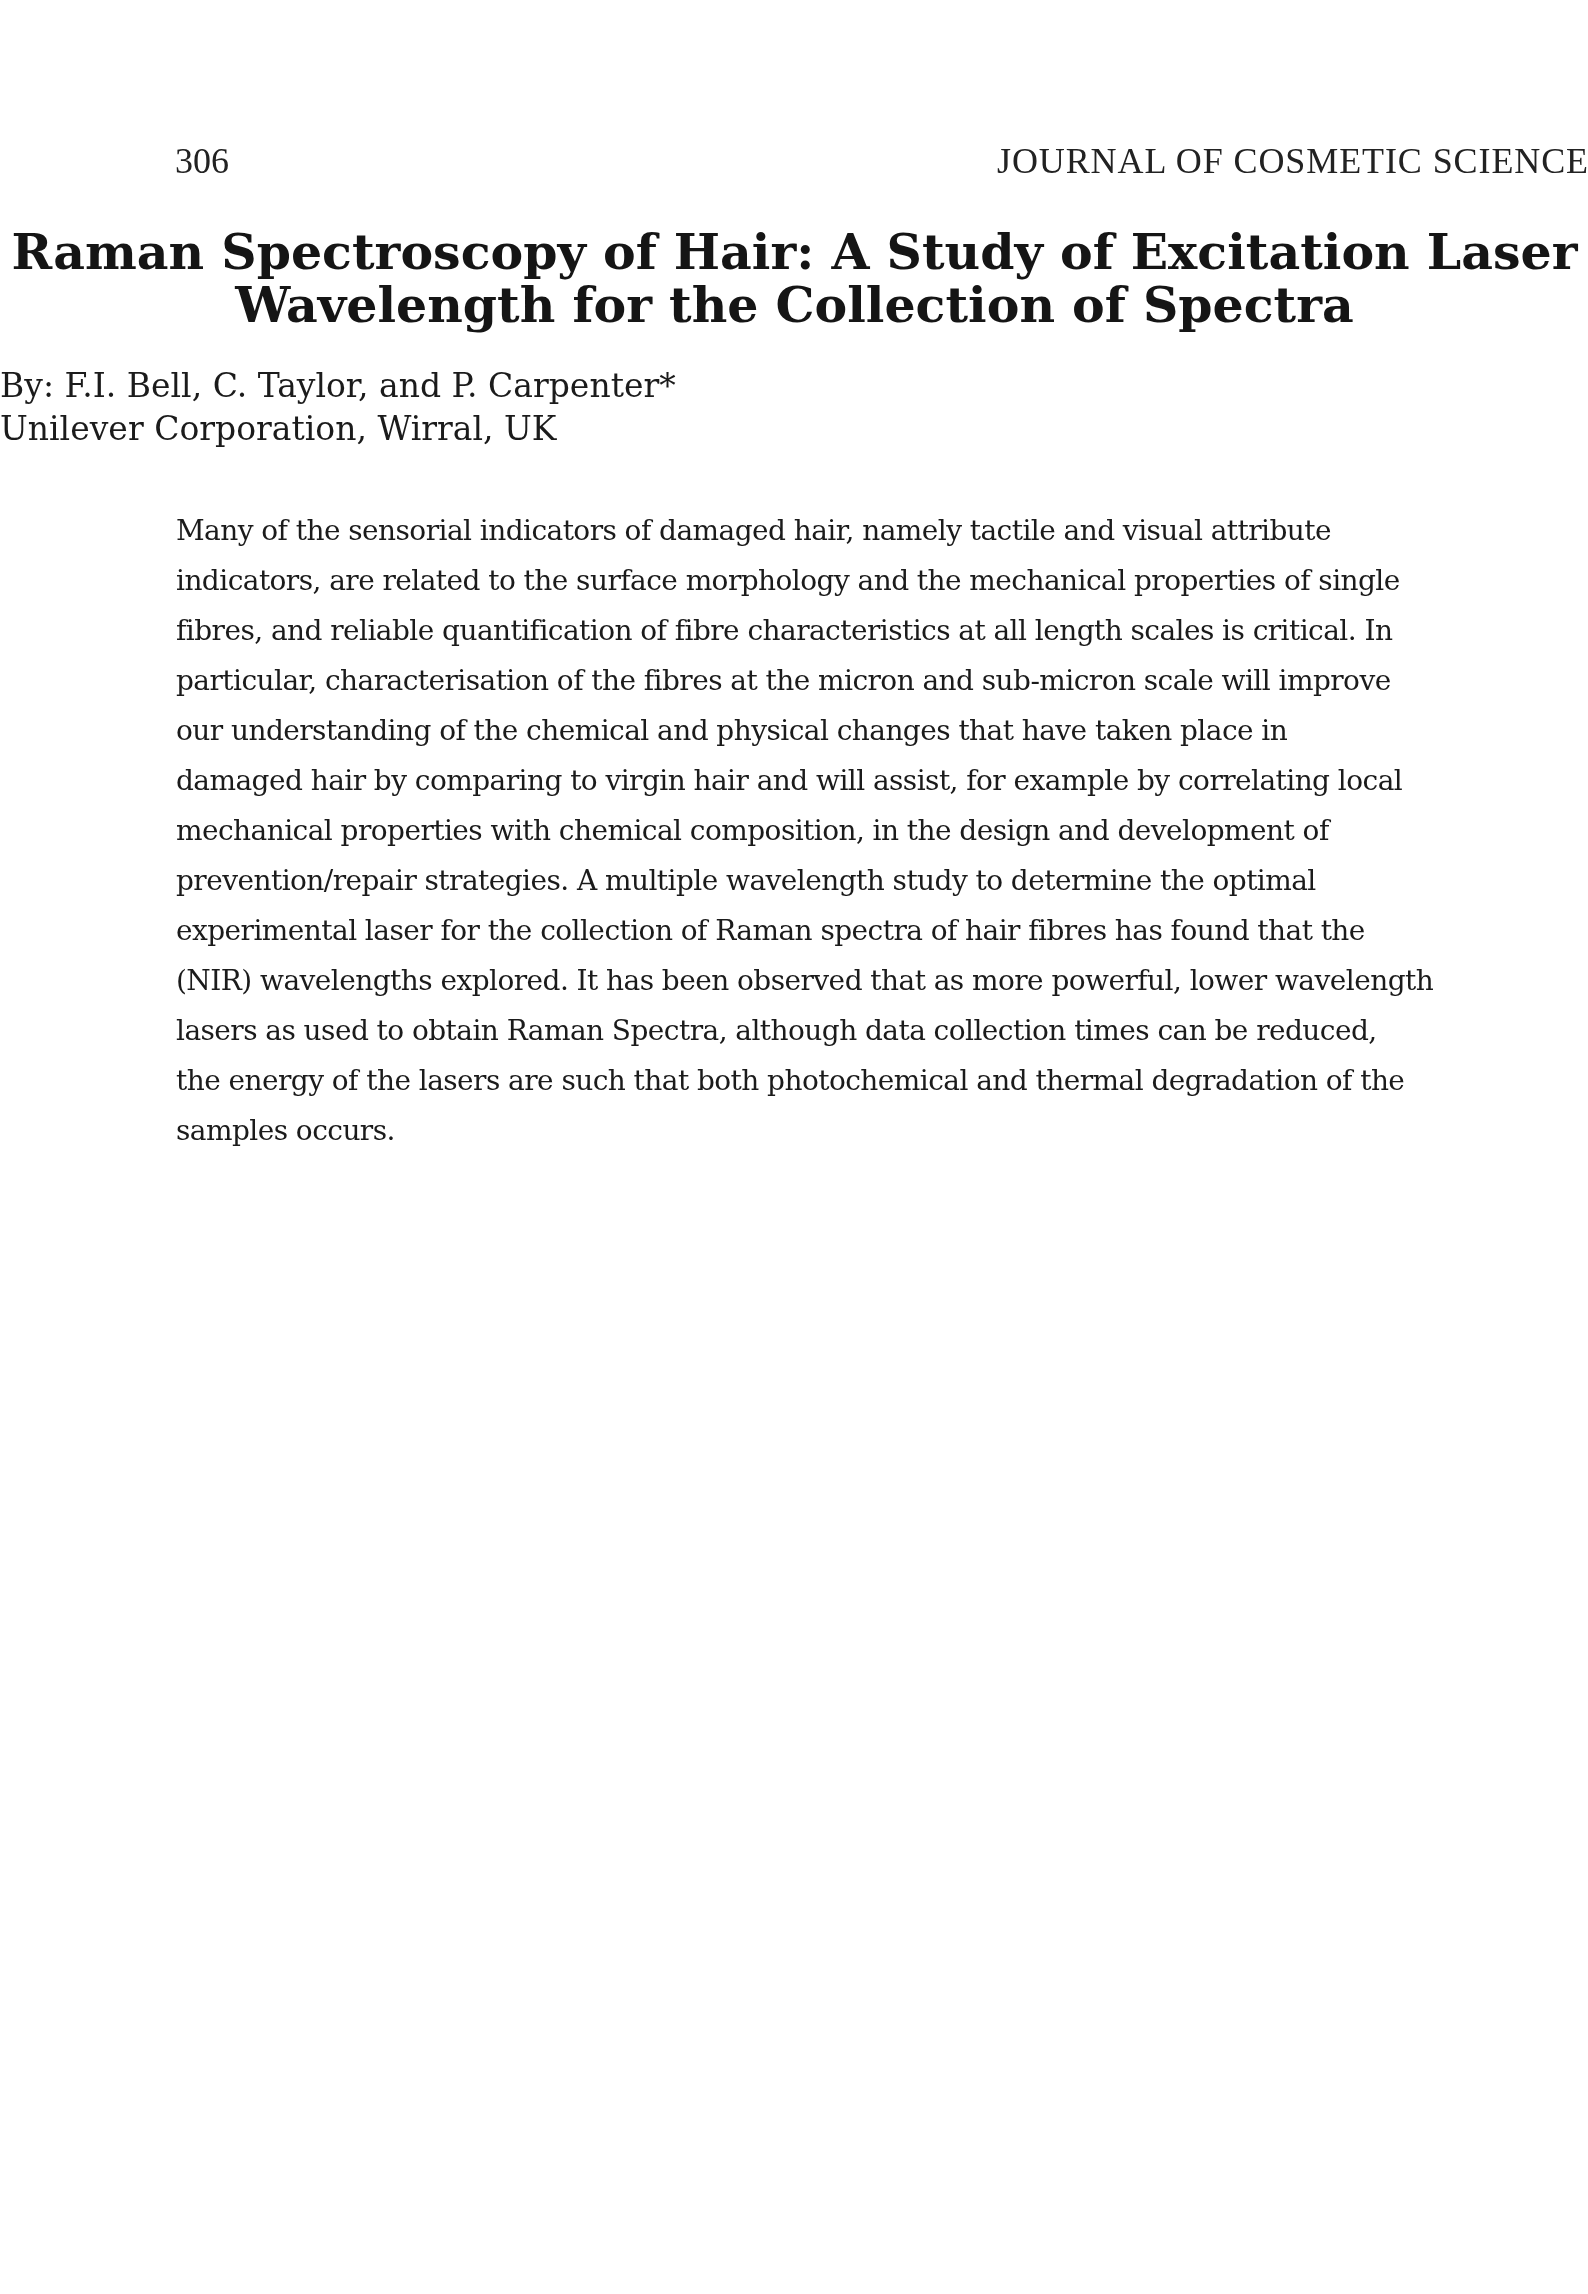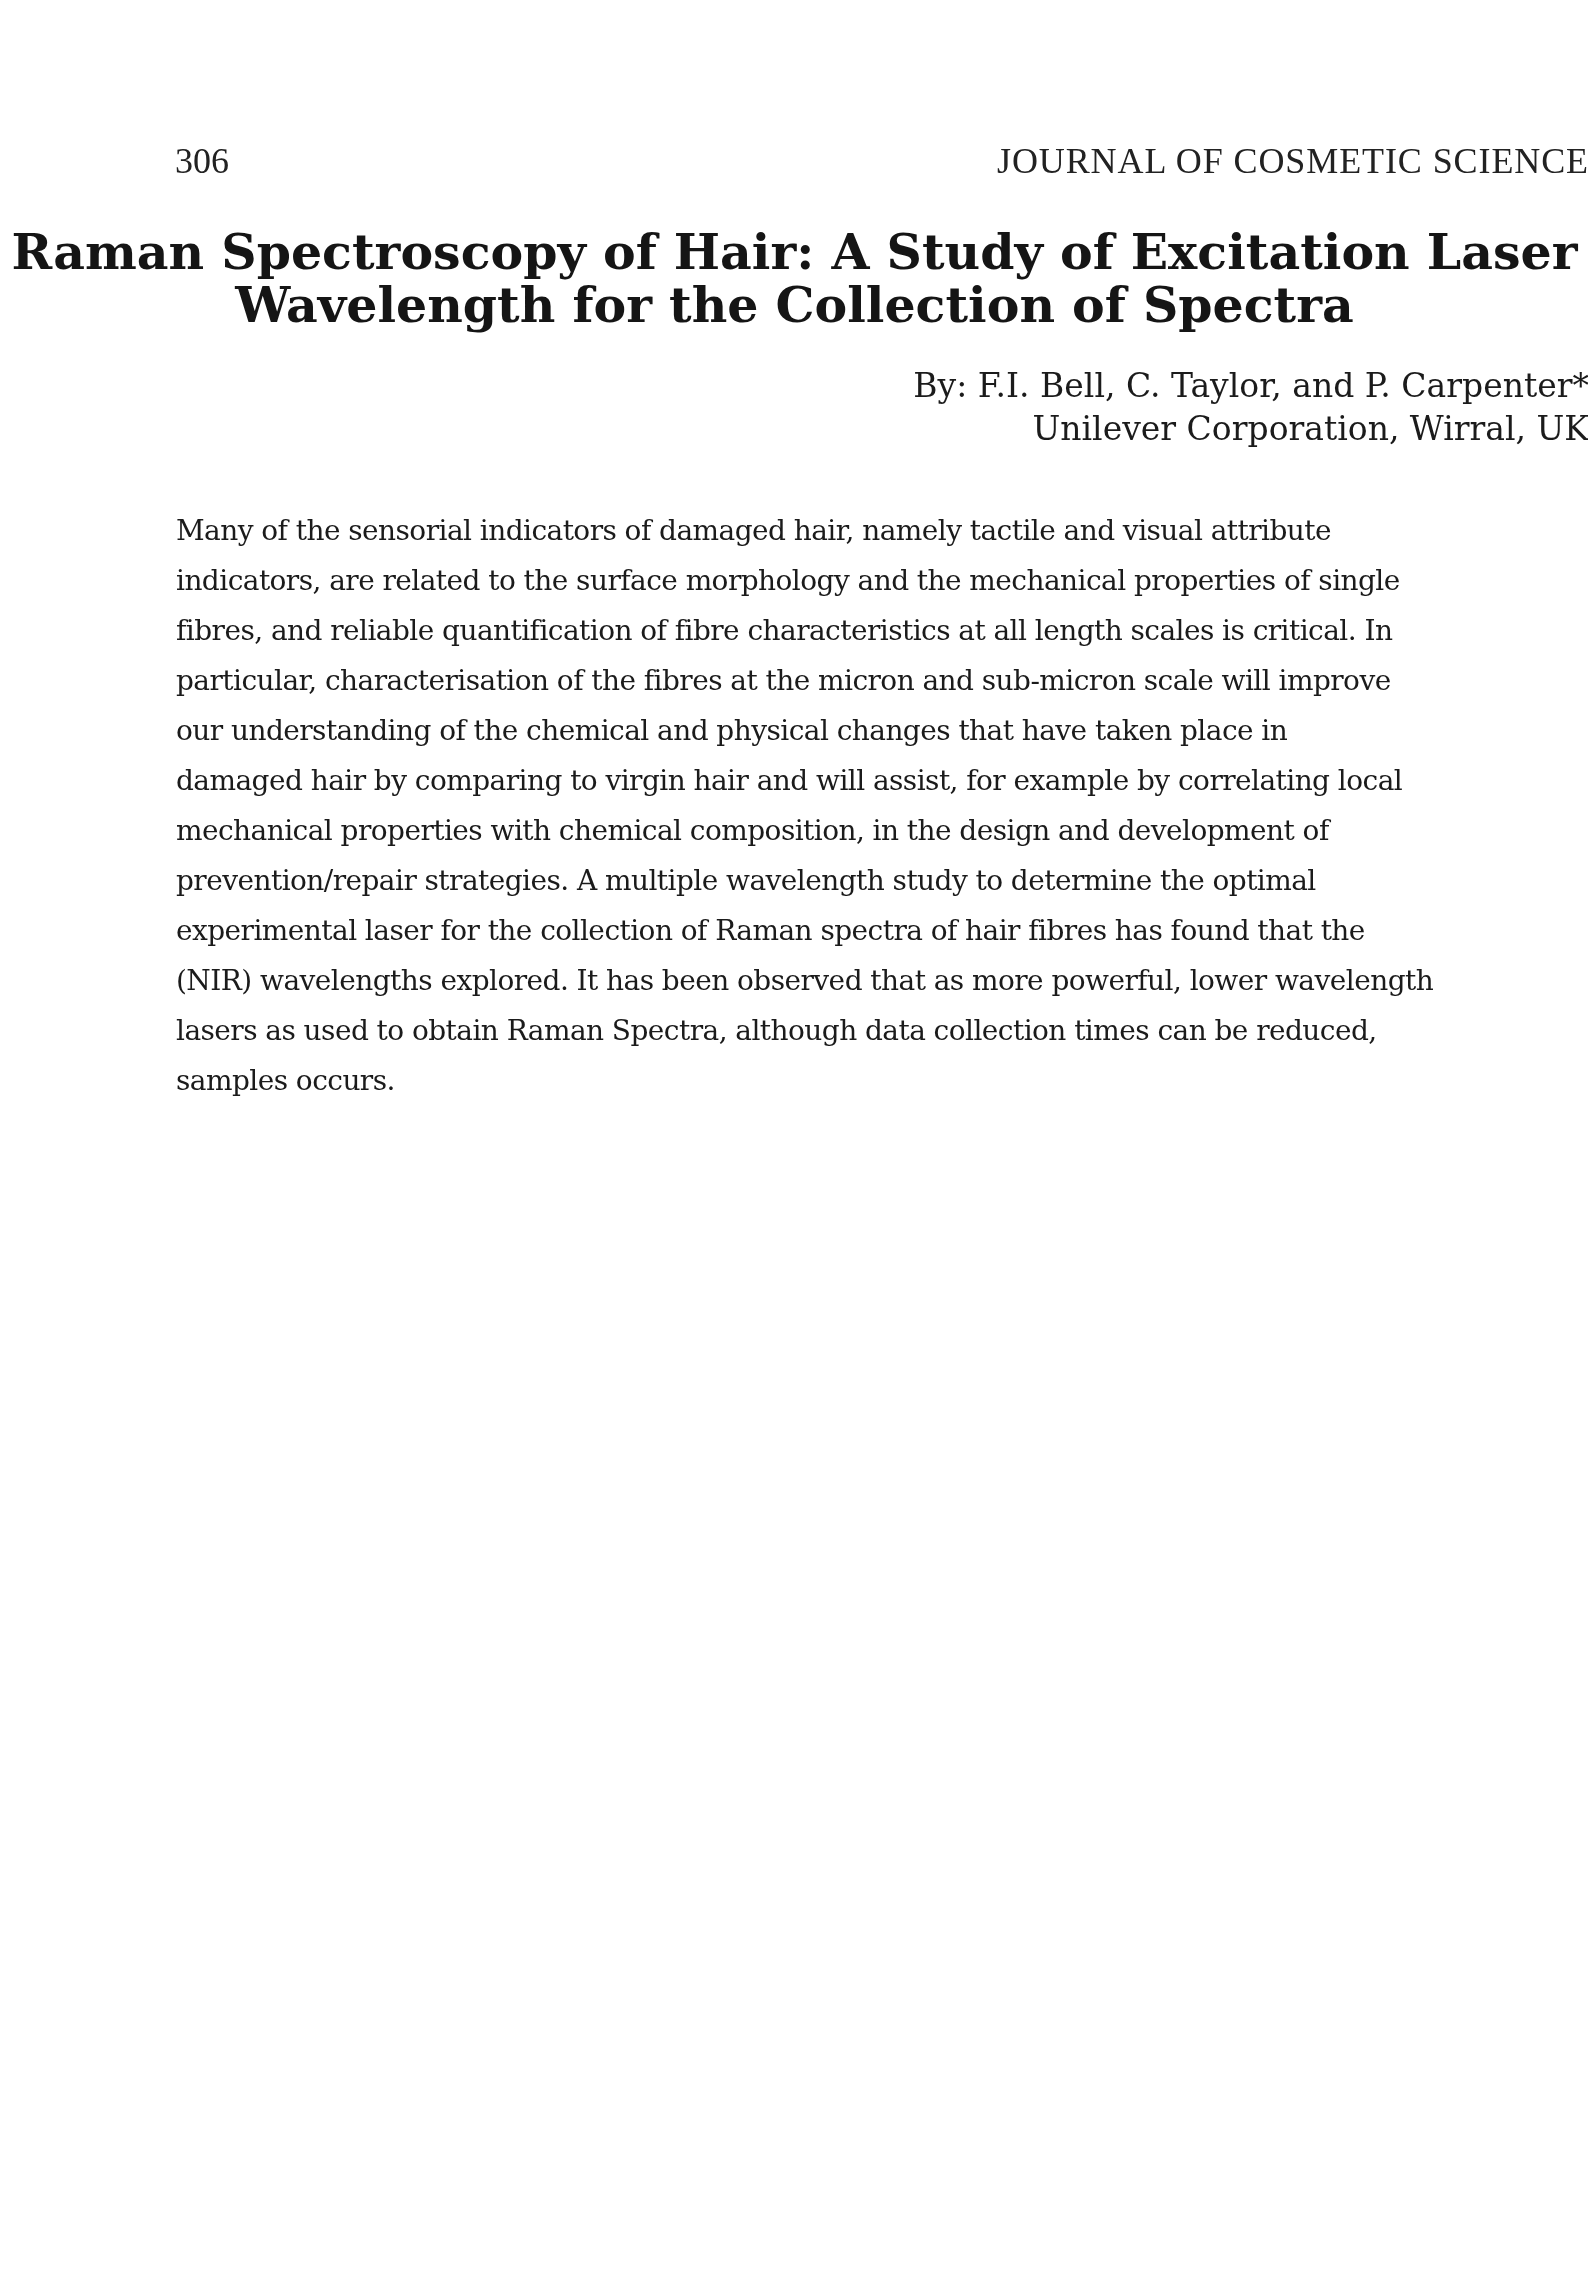--- a/index.html
+++ b/index.html
@@ -55,21 +55,21 @@
     line-height: 53px;
     color: #151515;
   }
 
   
   .byline-block {
     position: absolute;
     top: 364px;
     left: 0;
     width: 100%;
-    text-align: right;
+    text-align: left;
     font-family: "DejaVu Serif", serif;
     font-size: 33px;
     line-height: 43px;
     color: #1b1b1b;
   }
 
   
   .abstract {
     position: absolute;
     top: 506px;
@@ -111,17 +111,18 @@
       <div class="abs-line">indicators, are related to the surface morphology and the mechanical properties of single</div>
       <div class="abs-line">fibres, and reliable quantification of fibre characteristics at all length scales is critical. In</div>
       <div class="abs-line">particular, characterisation of the fibres at the micron and sub-micron scale will improve</div>
       <div class="abs-line">our understanding of the chemical and physical changes that have taken place in</div>
       <div class="abs-line">damaged hair by comparing to virgin hair and will assist, for example by correlating local</div>
       <div class="abs-line">mechanical properties with chemical composition, in the design and development of</div>
       <div class="abs-line">prevention/repair strategies. A multiple wavelength study to determine the optimal</div>
       <div class="abs-line">experimental laser for the collection of Raman spectra of hair fibres has found that the</div>
       <div class="abs-line">(NIR) wavelengths explored. It has been observed that as more powerful, lower wavelength</div>
       <div class="abs-line">lasers as used to obtain Raman Spectra, although data collection times can be reduced,</div>
+      <div class="abs-line">the energy of the lasers are such that both photochemical and thermal degradation of the</div>
       <div class="abs-line">samples occurs.</div>
     </div>
 
 </div>
 
 
 </body></html>

